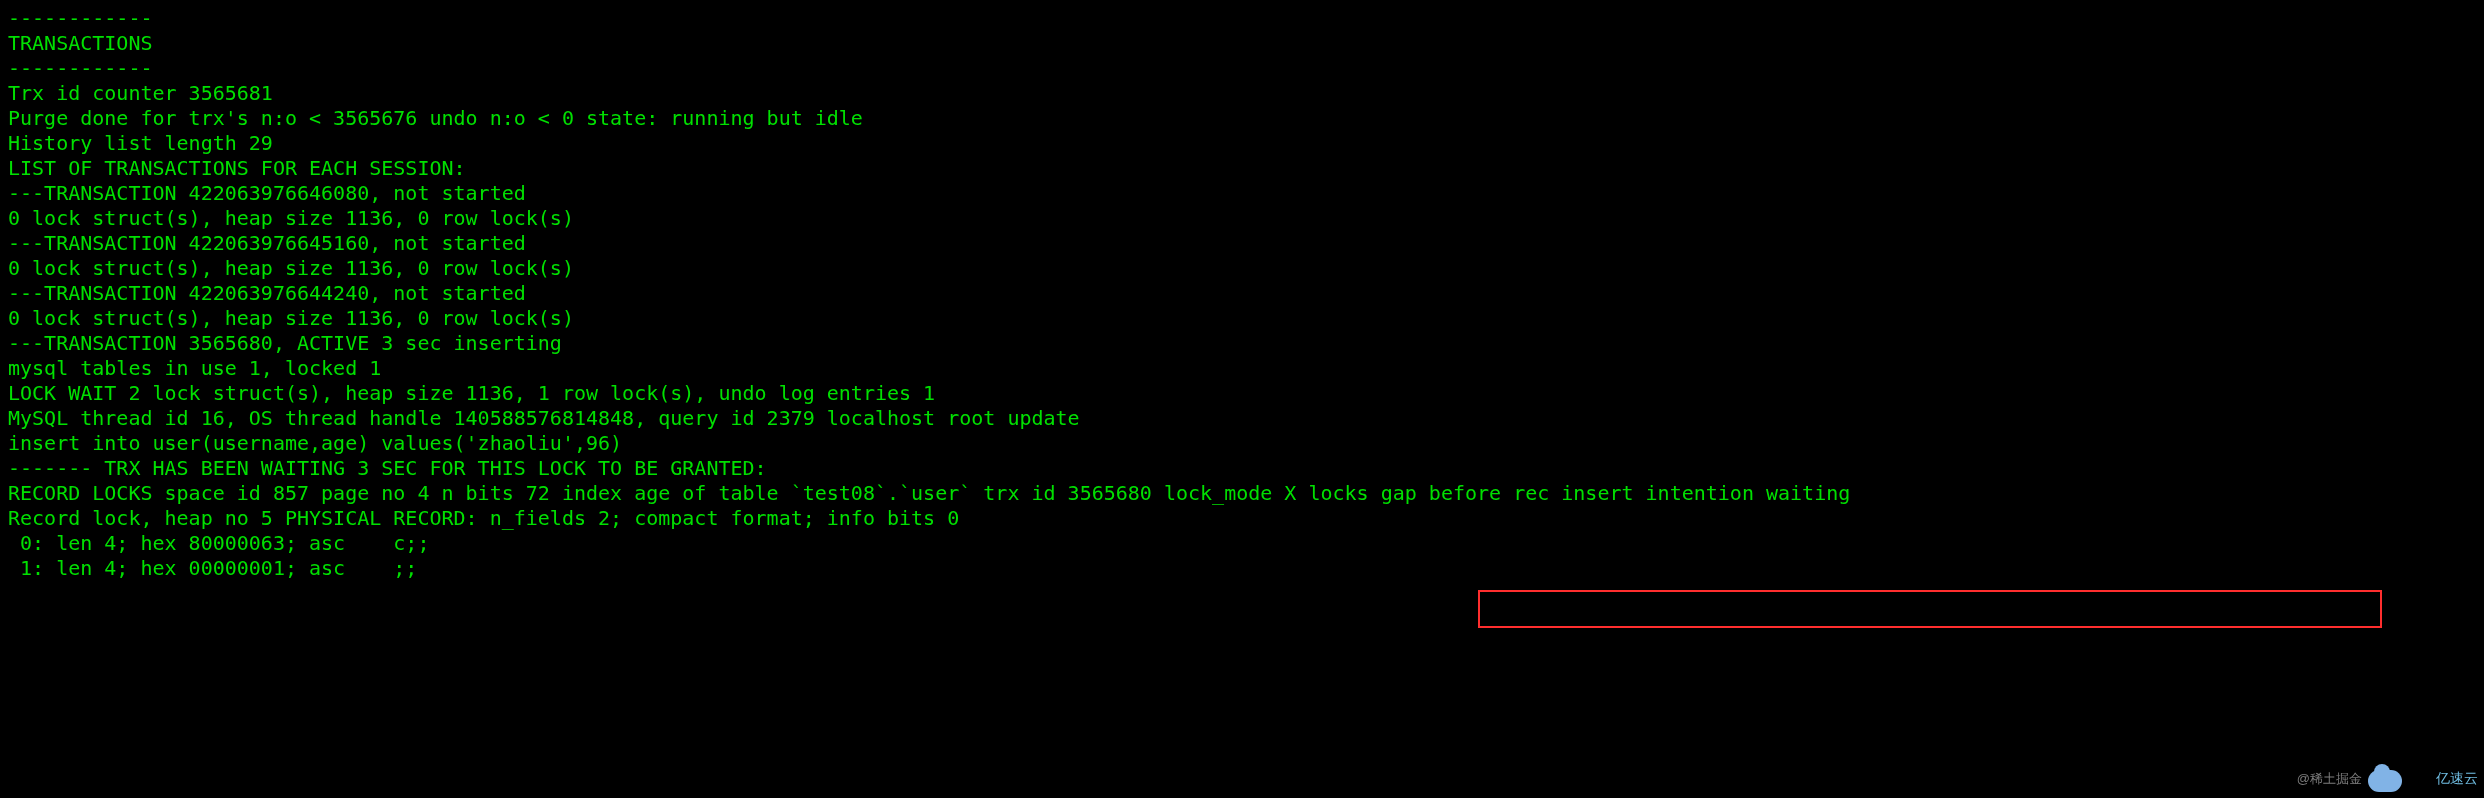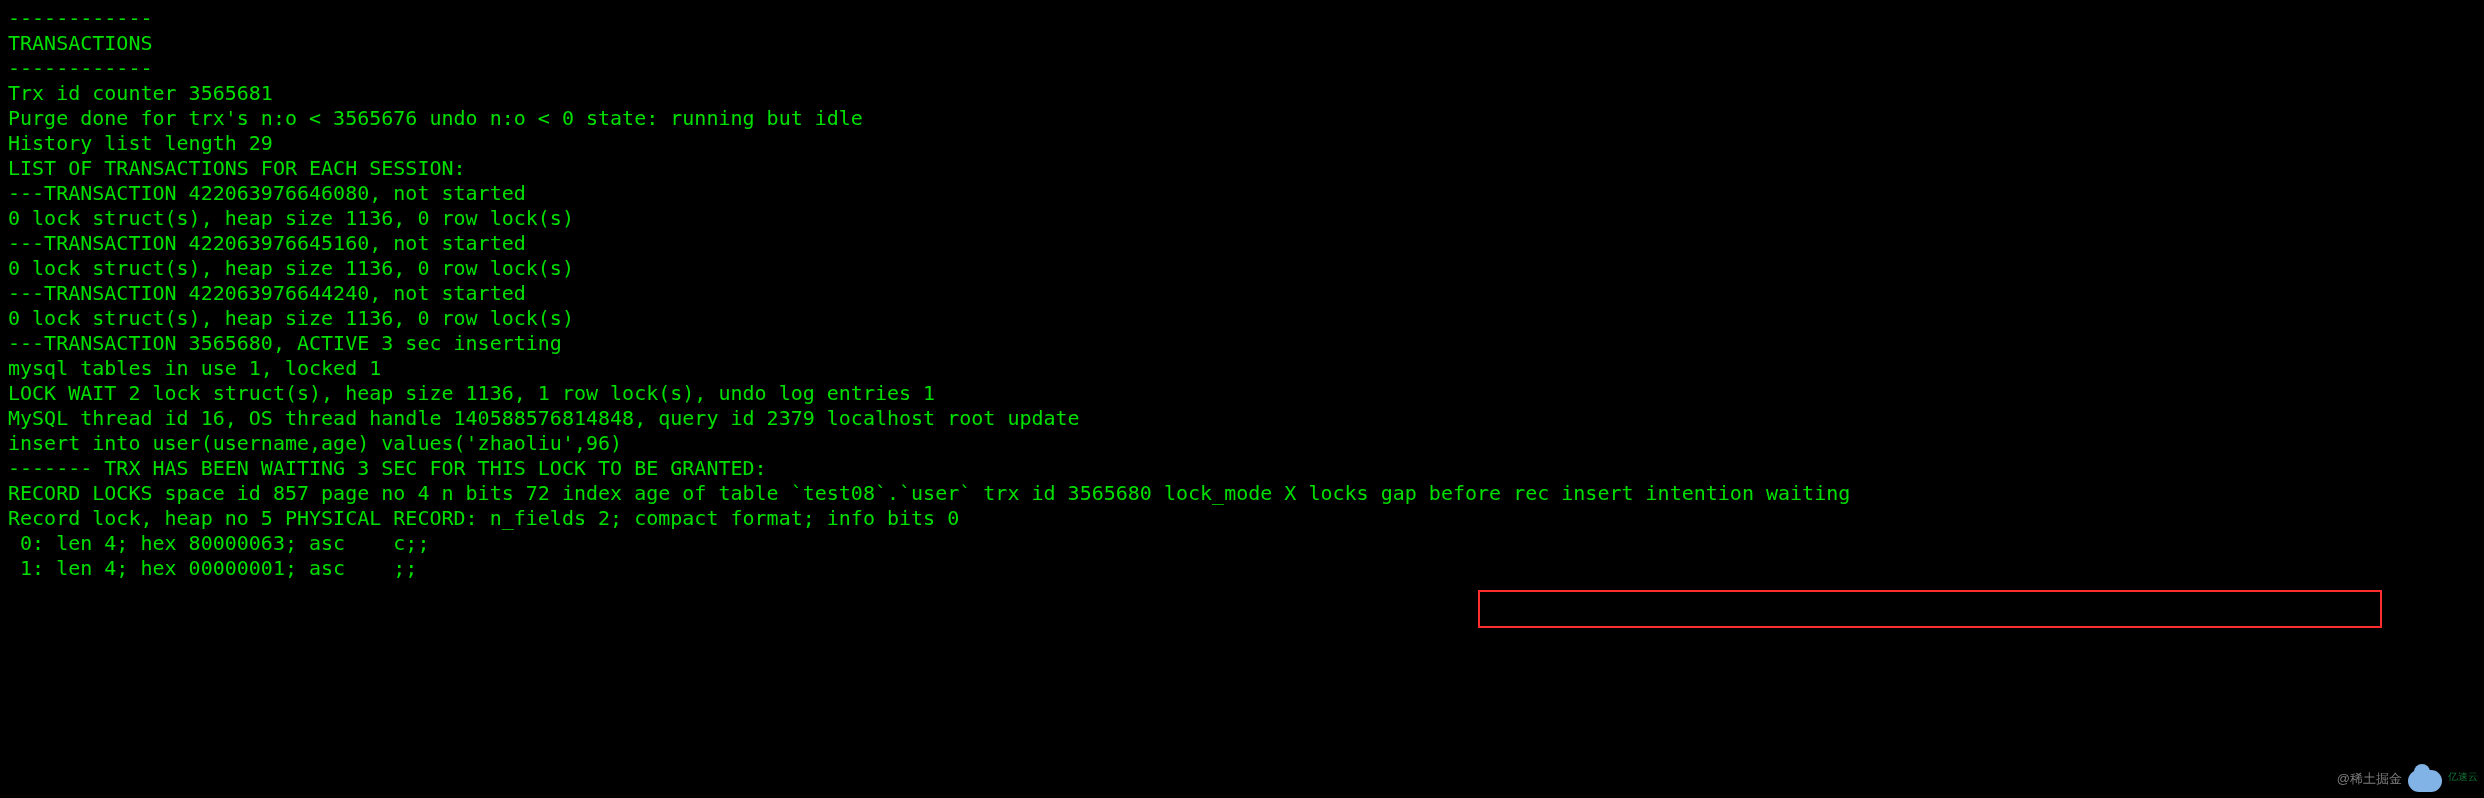--- a/index.html
+++ b/index.html
@@ -54,22 +54,23 @@
   }
   .wm-cloud::before {
     content: "";
     position: absolute;
     width: 16px; height: 16px;
     background: #8fc7ff;
     border-radius: 50%;
     top: -6px; left: 6px;
   }
   .wm-right {
-    color: #15803d;
-    font-size: 10px;
+    color: #7dd3fc;
+    font-size: 14px;
+    margin-left: 28px;
   }
 </style>
 </head>
 <body>
 
 <div class="terminal" id="term"><span class="line">------------</span><span class="line">TRANSACTIONS</span><span class="line">------------</span><span class="line">Trx id counter 3565681</span><span class="line">Purge done for trx's n:o &lt; 3565676 undo n:o &lt; 0 state: running but idle</span><span class="line">History list length 29</span><span class="line">LIST OF TRANSACTIONS FOR EACH SESSION:</span><span class="line">---TRANSACTION 422063976646080, not started</span><span class="line">0 lock struct(s), heap size 1136, 0 row lock(s)</span><span class="line">---TRANSACTION 422063976645160, not started</span><span class="line">0 lock struct(s), heap size 1136, 0 row lock(s)</span><span class="line">---TRANSACTION 422063976644240, not started</span><span class="line">0 lock struct(s), heap size 1136, 0 row lock(s)</span><span class="line">---TRANSACTION 3565680, ACTIVE 3 sec inserting</span><span class="line">mysql tables in use 1, locked 1</span><span class="line">LOCK WAIT 2 lock struct(s), heap size 1136, 1 row lock(s), undo log entries 1</span><span class="line">MySQL thread id 16, OS thread handle 140588576814848, query id 2379 localhost root update</span><span class="line">insert into user(username,age) values('zhaoliu',96)</span><span class="line">------- TRX HAS BEEN WAITING 3 SEC FOR THIS LOCK TO BE GRANTED:</span><span class="line">RECORD LOCKS space id 857 page no 4 n bits 72 index age of table `test08`.`user` trx id 3565680 lock_mode X locks gap before rec insert intention waiting</span><span class="line">Record lock, heap no 5 PHYSICAL RECORD: n_fields 2; compact format; info bits 0</span><span class="line"> 0: len 4; hex 80000063; asc    c;;</span><span class="line"> 1: len 4; hex 00000001; asc    ;;</span></div>
 
 <div class="highlight-box" id="hl" style="left: 1478px; top: 590px; width: 900px; height: 34px;"></div>
 
 <svg class="arrow" id="arrow-svg" width="2484" height="798">

